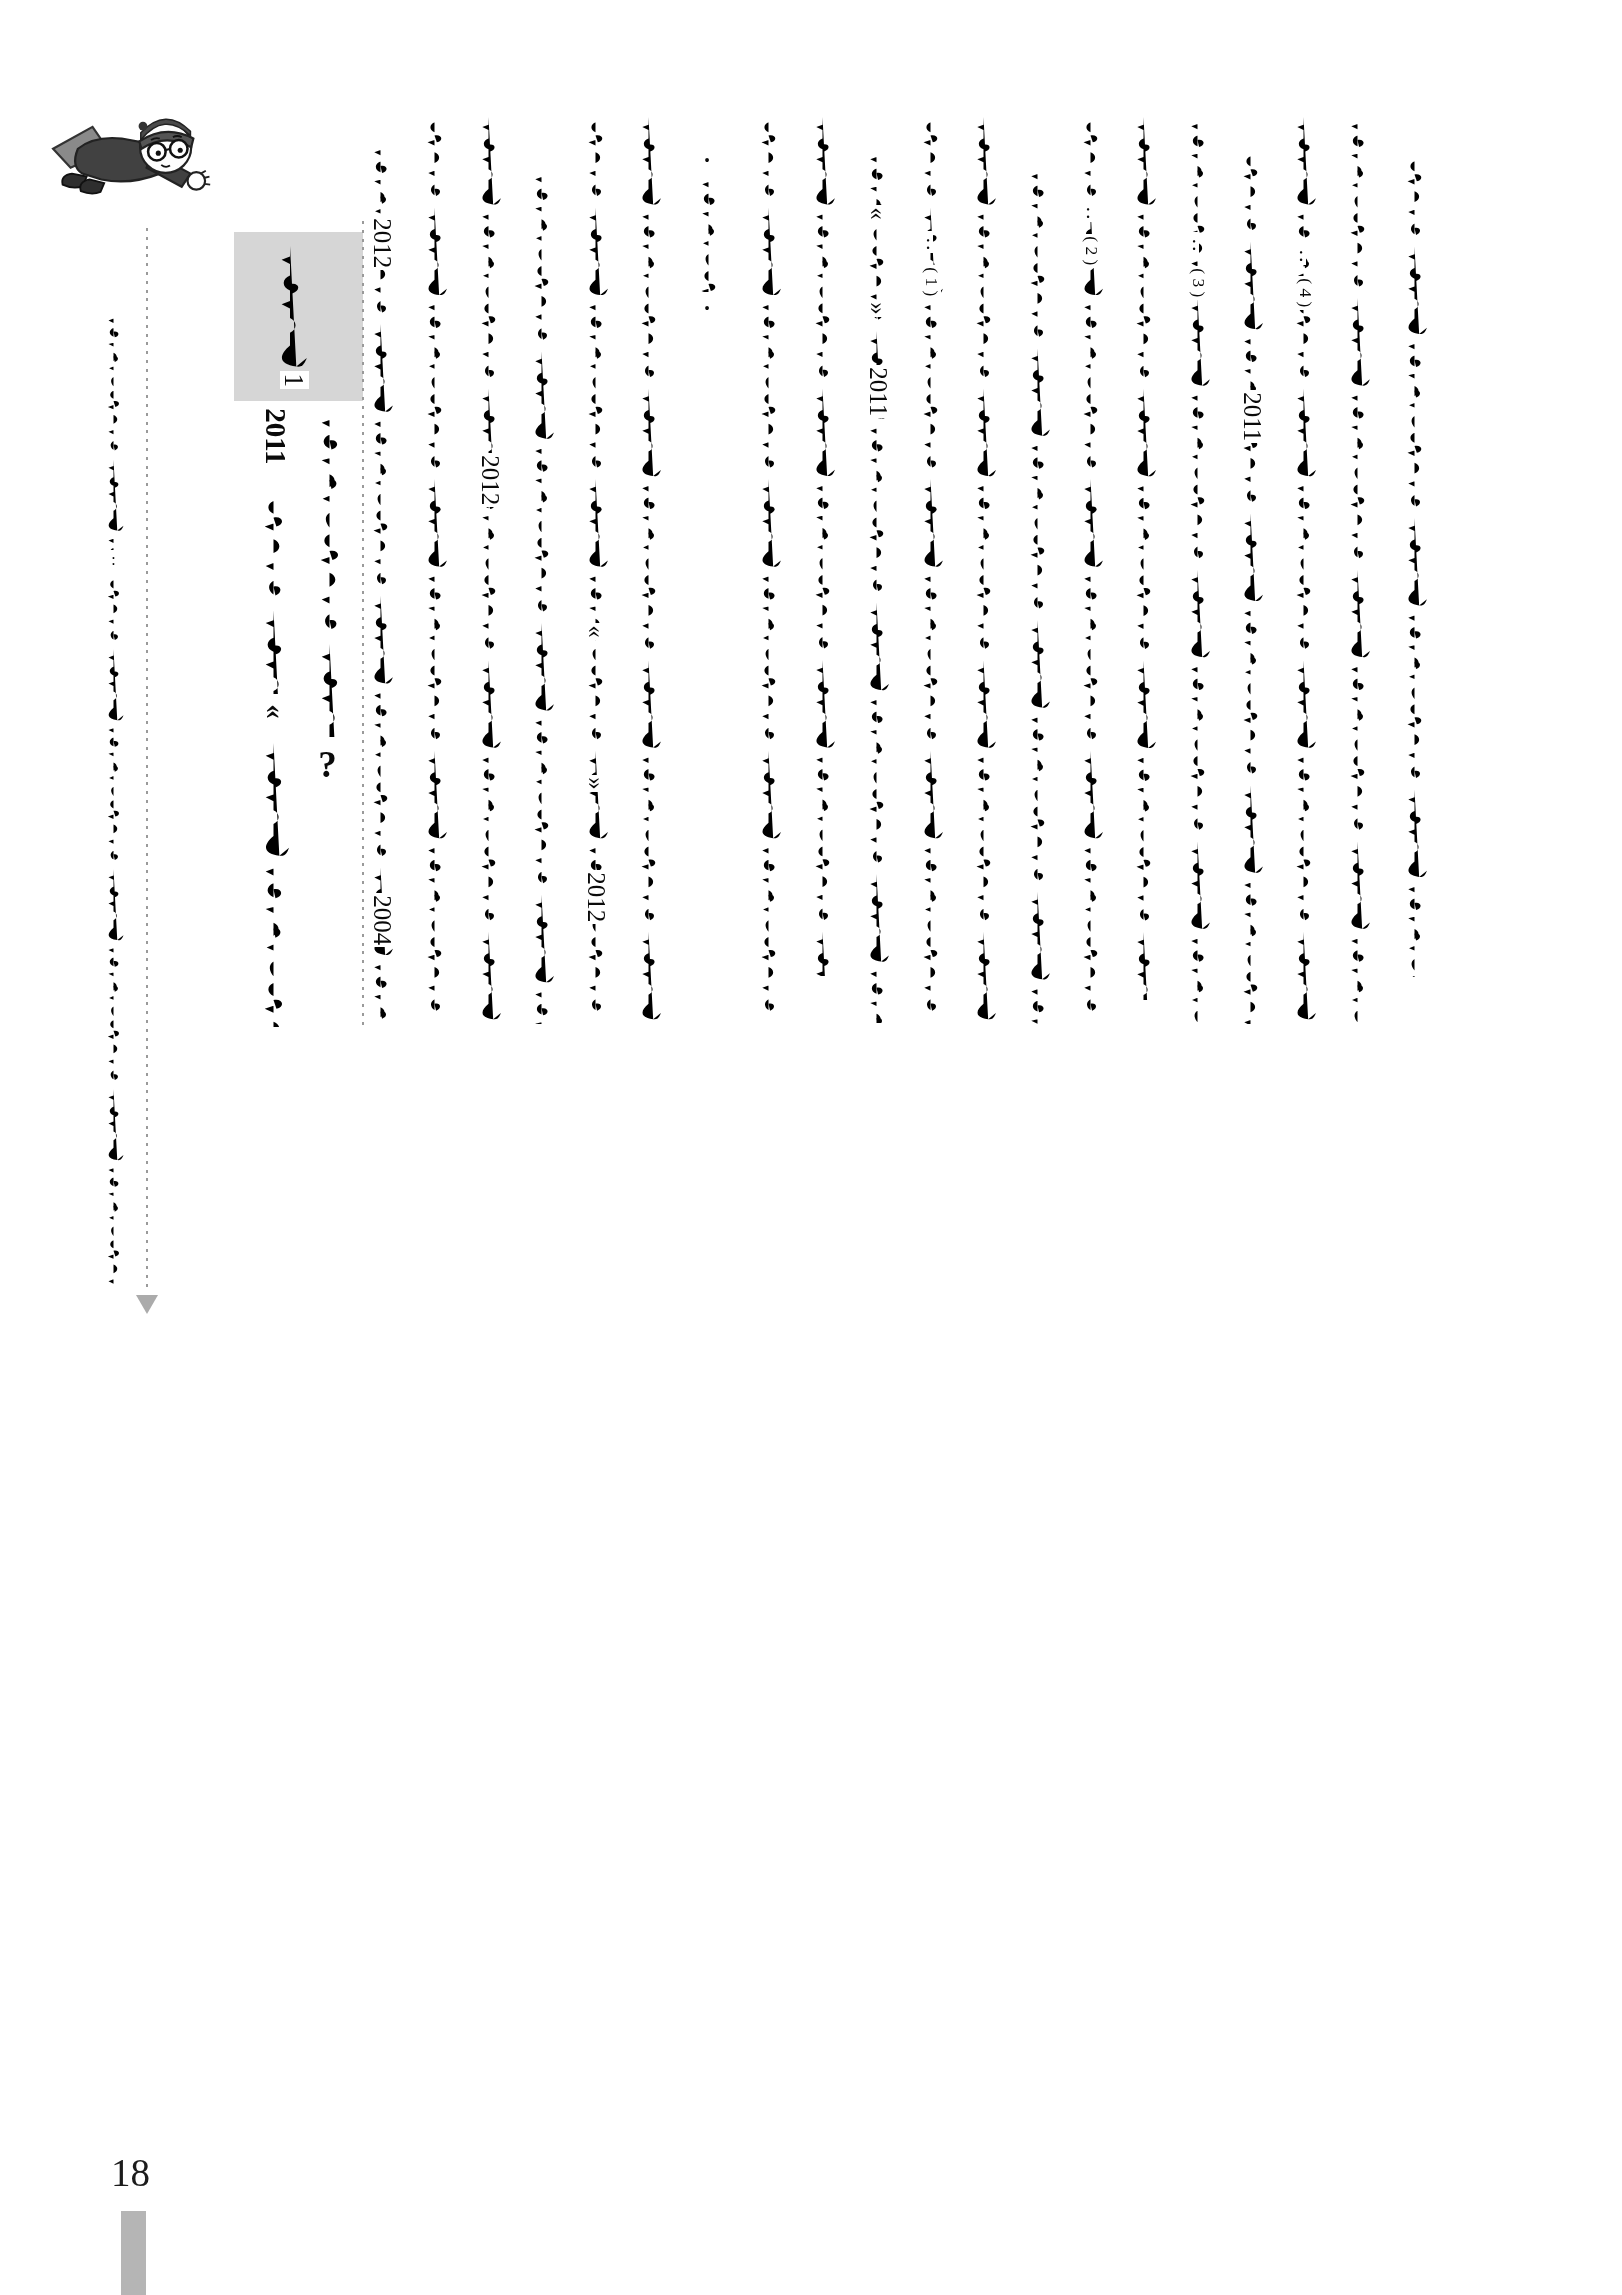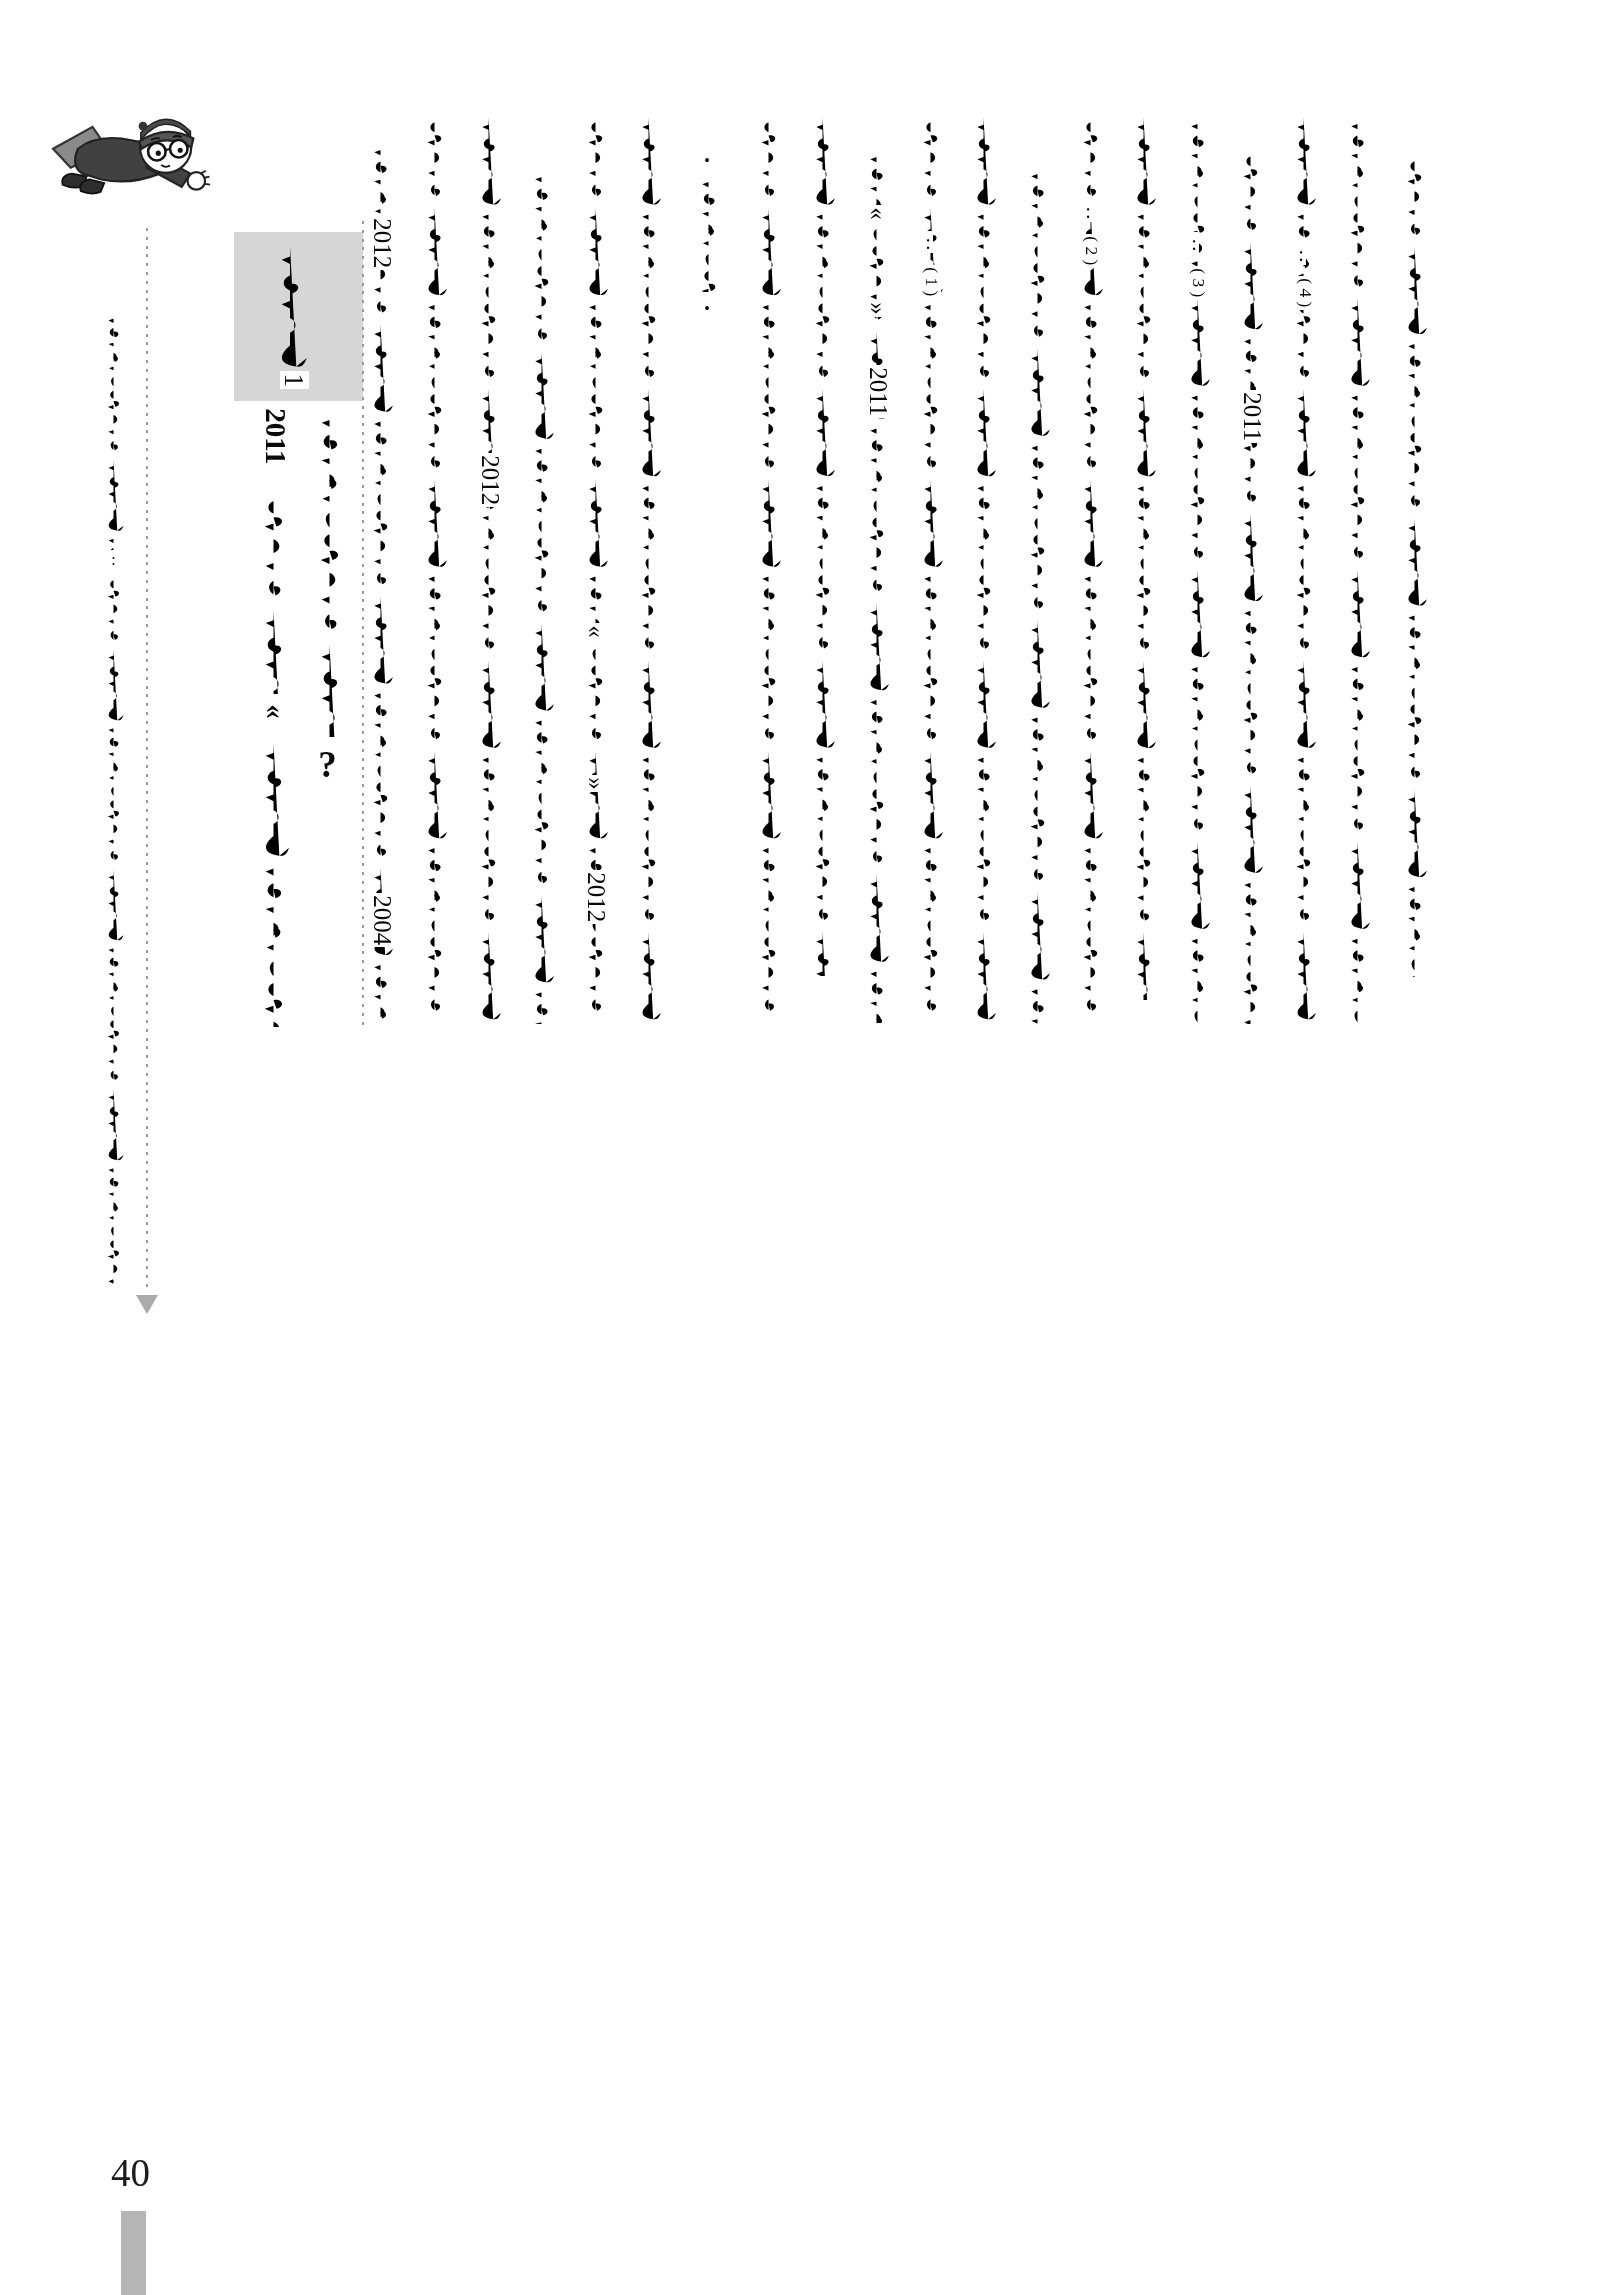--- a/index.html
+++ b/index.html
@@ -435,17 +435,17 @@
       <circle cx="146" cy="68" r="12" fill="#ffffff" stroke="#111" stroke-width="3.5"></circle>
       <circle cx="176" cy="64" r="12" fill="#ffffff" stroke="#111" stroke-width="3.5"></circle>
       <path d="M157 66 L165 64" stroke="#111" stroke-width="3" fill="none"></path>
       <circle cx="148" cy="70" r="3.5" fill="#111"></circle>
       <circle cx="178" cy="66" r="3.5" fill="#111"></circle>
       <path d="M138 52 q6 -4 12 -2 M168 48 q6 -3 12 0" stroke="#111" stroke-width="2.5" fill="none"></path>
       <path d="M152 86 q6 5 12 1" stroke="#111" stroke-width="2.5" fill="none"></path>
     </svg>
   </div>
 
-  <div class="page-number" id="page-number" style="left: 111px; top: 2150px;">40</div>
+  <div class="page-number" id="page-number" style="left: 111px; top: 2150px;">18</div>
   <div class="bottom-bar" id="bottom-bar" style="left: 121px; top: 2211px; width: 25px; height: 84px; background: rgb(181, 181, 181);"></div>
 
 </div>
 
 
 </body></html>

